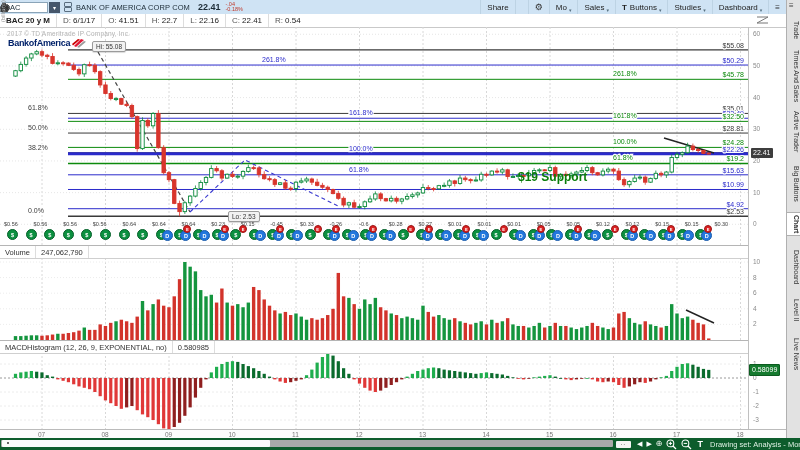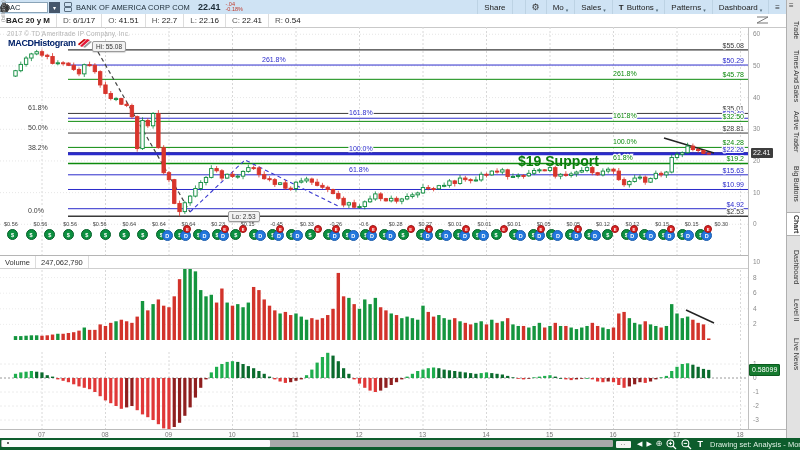--- a/index.html
+++ b/index.html
@@ -31,21 +31,21 @@
   .infokey{color:#555;margin-right:2px;}
   
   .abs{position:absolute;}
   #watermark{left:7px;top:30px;font-size:6.5px;color:#b3b3b3;letter-spacing:.2px;}
   #boalogo{left:8px;top:38px;display:flex;align-items:center;}
   #boalogo span{font-size:9px;font-weight:bold;color:#012169;letter-spacing:-.3px;}
   .tooltip{background:#f2f2f2;border:1px solid #9b9b9b;border-radius:2px;font-size:6.5px;color:#333;
            padding:0 3px;line-height:9px;box-shadow:0 1px 1px rgba(0,0,0,.15);}
   #hitip{left:92px;top:41px;}
   #lotip{left:228px;top:211px;}
-  #support{left:518px;top:153px;font-size:14px;font-weight:bold;color:#0a7d0a;}
+  #support{left:518px;top:170px;font-size:12px;font-weight:bold;color:#0a7d0a;}
   
   .tick{position:absolute;font-size:6.5px;color:#8a8a8a;}
   #billions{left:776px;top:262px;font-size:6px;color:#999;writing-mode:vertical-rl;transform:rotate(180deg);}
   .bubble{position:absolute;font-size:7px;color:#fff;padding:0 2px;line-height:10px;border-radius:1px;}
   #pricebubble{left:751px;top:148px;background:#3d3d3d;}
   #macdbubble{left:749px;top:364px;background:#157a2e;border:1px solid #0c5c20;}
   
   .panehdr{position:absolute;left:0;background:#fff;border-bottom:1px solid #cfcfcf;border-top:1px solid #b5b5b5;
            display:flex;font-size:7.5px;color:#333;height:12px;align-items:center;width:748px;}
   .panehdr .cell{padding:0 5px;border-right:1px solid #ddd;height:100%;display:flex;align-items:center;}
@@ -131,21 +131,21 @@
       </div>
       <div class="tbitem">
         <span style="font-weight:bold;margin-right:3px;">T</span>
         <span>Buttons</span>
         <span class="tbcaret">▾</span>
       </div>
       <div class="tbitem">
         <svg width="8" height="9" viewBox="0 0 8 9">
             <path d="M2.5 .5h3M3 .5v2.5L6.8 8a.6.6 0 0 1-.5 1H1.7a.6.6 0 0 1-.5-1L5 3V.5" fill="none" stroke="#333" stroke-width=".9"></path>
           </svg>
-        <span>Patterns</span>
+        <span>Studies</span>
         <span class="tbcaret">▾</span>
       </div>
       <div class="tbitem">
         <svg width="10" height="9" viewBox="0 0 10 9">
             <rect x="1.5" y="2" width="2.4" height="4" fill="none" stroke="#333" stroke-width=".8"></rect>
             <line x1="2.7" y1="0" x2="2.7" y2="9" stroke="#333" stroke-width=".8"></line>
             <rect x="6" y="3" width="2.4" height="3.4" fill="#333"></rect>
             <line x1="7.2" y1="1" x2="7.2" y2="8.4" stroke="#333" stroke-width=".8"></line>
           </svg>
         <span>Dashboard</span>
@@ -825,21 +825,21 @@
         <rect x="685.9839999999999" y="11.299999999999999" width="3.2" height="14.700000000000001" fill="#1fae4e"></rect>
         <rect x="691.276" y="12.700000000000001" width="3.2" height="13.299999999999999" fill="#0b6b2d"></rect>
         <rect x="696.568" y="14.799999999999999" width="3.2" height="11.200000000000001" fill="#0b6b2d"></rect>
         <rect x="701.8599999999999" y="16.9" width="3.2" height="9.1" fill="#0b6b2d"></rect>
         <rect x="707.1519999999999" y="17.880000000000003" width="3.2" height="8.12" fill="#0b6b2d"></rect>
       </g>
     </svg>
 
   <div id="watermark" class="abs">2017 © TD Ameritrade IP Company, Inc.</div>
   <div id="boalogo" class="abs">
-    <span>MACDHistogram</span>
+    <span>BankofAmerica</span>
     <svg width="14" height="10" viewBox="0 0 14 10" style="position:static;margin-left:2px">
       <path d="M2 8L9 1l3 1-8 7z" fill="#e31837"></path>
         <path d="M0 6l6-5 2 .6-7 6z" fill="#c00"></path>
         <path d="M5 9l7-6 2 .8-7 6z" fill="#9b9b9b"></path>
     </svg>
   </div>
   <div id="hitip" class="abs tooltip">Hi: 55.08</div>
   <div id="lotip" class="abs tooltip">Lo: 2.53</div>
   <div id="support" class="abs">$19 Support</div>
 
@@ -944,23 +944,27 @@
       <div class="mkr g" style="left: 658px; top: 229px;">$</div>
       <div class="mkr b" style="left: 664px; top: 230px;">D</div>
       <div class="mkr r" style="left: 667px; top: 225px;">E</div>
       <div class="mkr g" style="left: 676.6px; top: 229px;">$</div>
       <div class="mkr b" style="left: 682.6px; top: 230px;">D</div>
       <div class="mkr g" style="left: 695.2px; top: 229px;">$</div>
       <div class="mkr b" style="left: 701.2px; top: 230px;">D</div>
       <div class="mkr r" style="left: 704.2px; top: 225px;">E</div>
     </div>
 
-  <div class="panehdr" style="top:255px">
+  <div class="panehdr" style="top:245px">
     <div class="cell">Volume</div>
     <div class="cell">247,062,790</div>
+  </div>
+  <div class="panehdr" style="top:340px">
+    <div class="cell">MACDHistogram (12, 26, 9, EXPONENTIAL, no)</div>
+    <div class="cell">0.580985</div>
   </div>
   <div id="rightedge"></div>
 
   <div id="yaxis">
       <div class="tick" style="left: 753px; top: 30.28px;">60</div>
       <div class="tick" style="left: 753px; top: 61.95px;">50</div>
       <div class="tick" style="left: 753px; top: 93.62px;">40</div>
       <div class="tick" style="left: 753px; top: 125.29px;">30</div>
       <div class="tick" style="left: 753px; top: 156.96px;">20</div>
       <div class="tick" style="left: 753px; top: 188.63px;">10</div>

